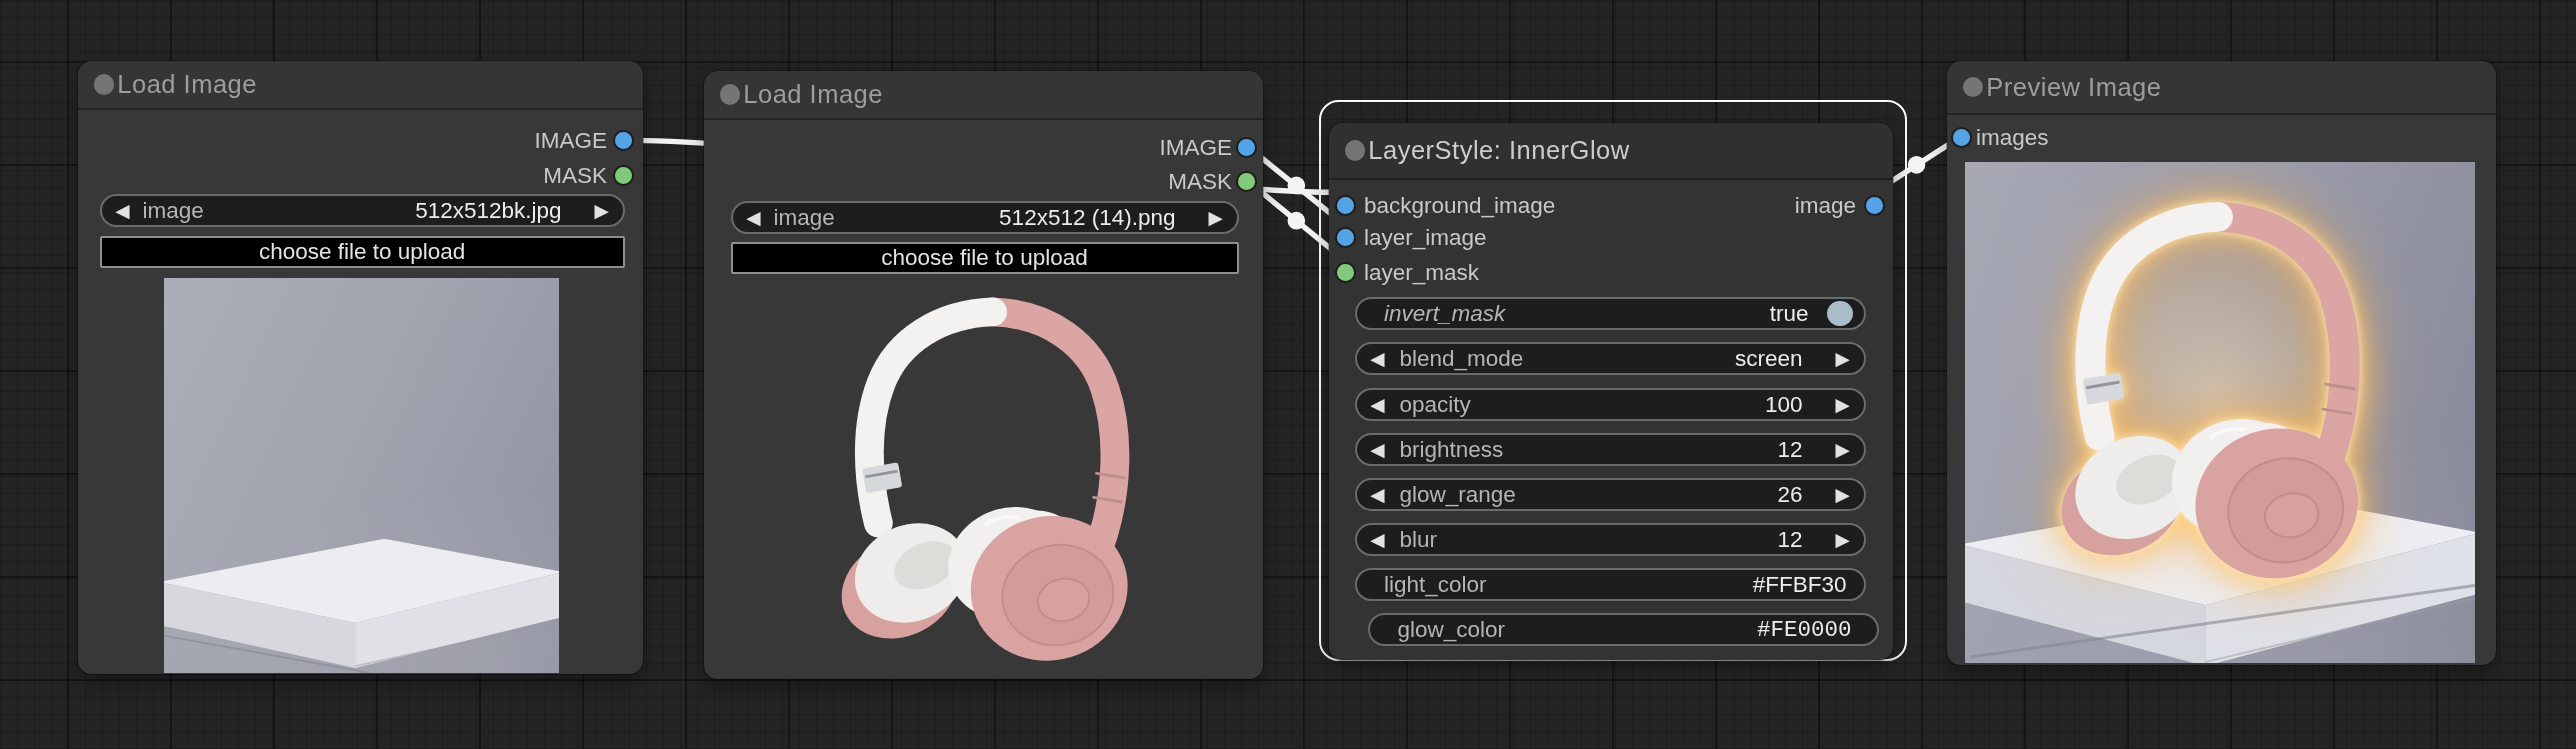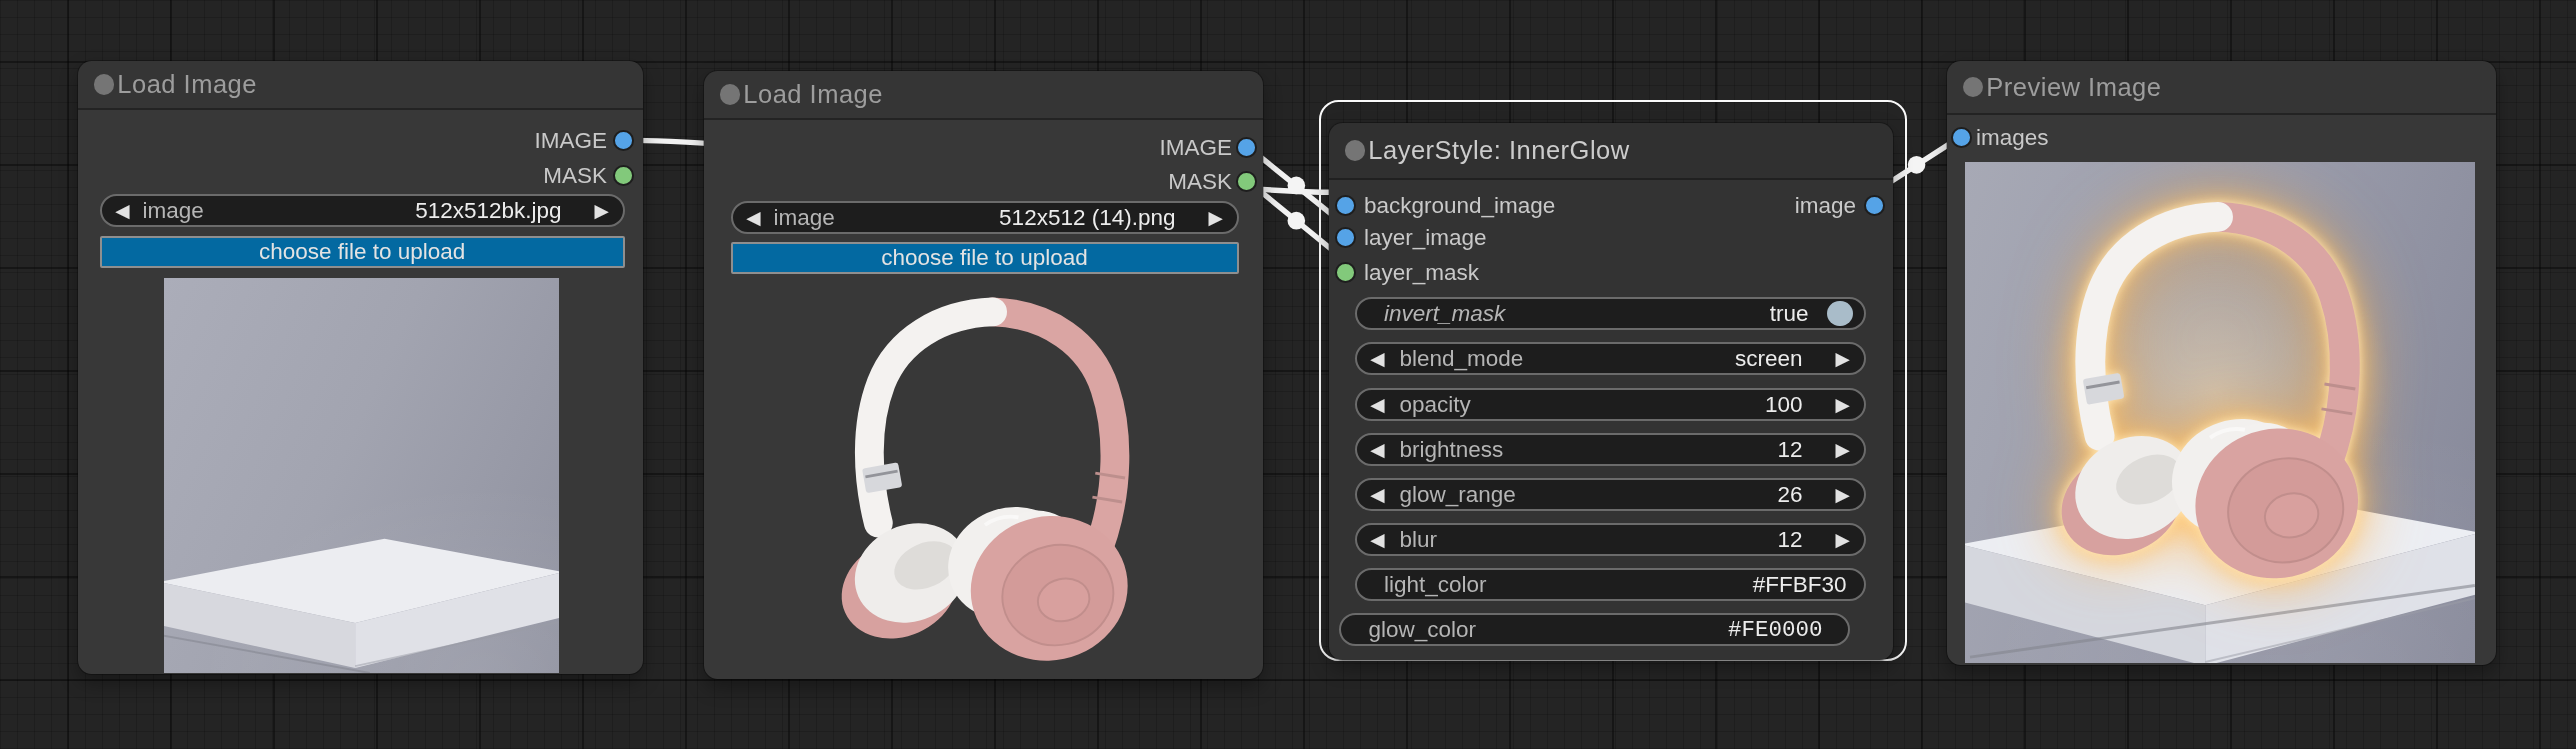--- a/index.html
+++ b/index.html
@@ -37,21 +37,21 @@
   .pill{
     position:absolute;height:33px;background:#1d1d1d;border:2px solid #6b6b6b;
     border-radius:18.6px;box-sizing:border-box;
   }
   .warr{position:absolute;top:0;bottom:0;display:flex;align-items:center;font-size:18.6px;color:#e2e2e2;}
   .warr.l{left:13.7px;} .warr.r{right:13.7px;}
   .wlabel{position:absolute;top:0;bottom:0;display:flex;align-items:center;font-size:22.5px;color:#b5b5b5;white-space:nowrap;}
   .wvalue{position:absolute;top:0;bottom:0;display:flex;align-items:center;font-size:22.5px;color:#ececec;white-space:nowrap;}
   .toggle-dot{position:absolute;right:10.8px;top:50%;margin-top:-12.7px;width:25.5px;height:25.5px;border-radius:50%;background:#a9bcc9;}
   .upload{
-    position:absolute;height:32px;background:#0369a1;border:2px solid #8f8f8f;border-radius:2px;
+    position:absolute;height:32px;background:#000000;border:2px solid #8f8f8f;border-radius:2px;
     box-sizing:border-box;display:flex;align-items:center;justify-content:center;
     font-size:22.5px;color:#e3e3e3;
   }
   .scene{position:absolute;overflow:hidden;}
   .scene.pod1{background:
       radial-gradient(120% 80% at 80% 100%, rgba(255,255,255,0.10), transparent 60%),
       linear-gradient(115deg,#abadb9 0%,#a2a4b0 45%,#8f919f 100%);}
   .scene.pod4{background:
       radial-gradient(120% 80% at 75% 100%, rgba(255,255,255,0.08), transparent 60%),
       linear-gradient(108deg,#a7a9b5 0%,#999baa 50%,#868899 100%);}
@@ -211,21 +211,21 @@
       <span class="wlabel" style="left:43px;">blur</span>
       <span class="wvalue" style="right:61px;">12</span>
       <span class="warr r">▶</span>
     </div>
 
     <div class="pill" style="left:25.5px;top:445px;width:511px;">
       <span class="wlabel" style="left:27.4px;">light_color</span>
       <span class="wvalue" style="right:17px;">#FFBF30</span>
     </div>
 
-    <div class="pill" style="left:10px;top:490px;width:511px;text-align:right;">
+    <div class="pill" style="left:39px;top:490px;width:511px;text-align:right;">
       <span class="wlabel" style="left:27.4px;">glow_color</span>
       <span class="wvalue" style="right:25.5px;font-family:Liberation Mono, monospace;">#FE0000</span>
     </div>
   </div>
 
   <div class="node" style="left:1947px;top:61px;width:549px;height:604px;">
     <div class="title title-h53">
       <span class="tdot"></span>
       <span class="title-text">Preview Image</span>
     </div>

